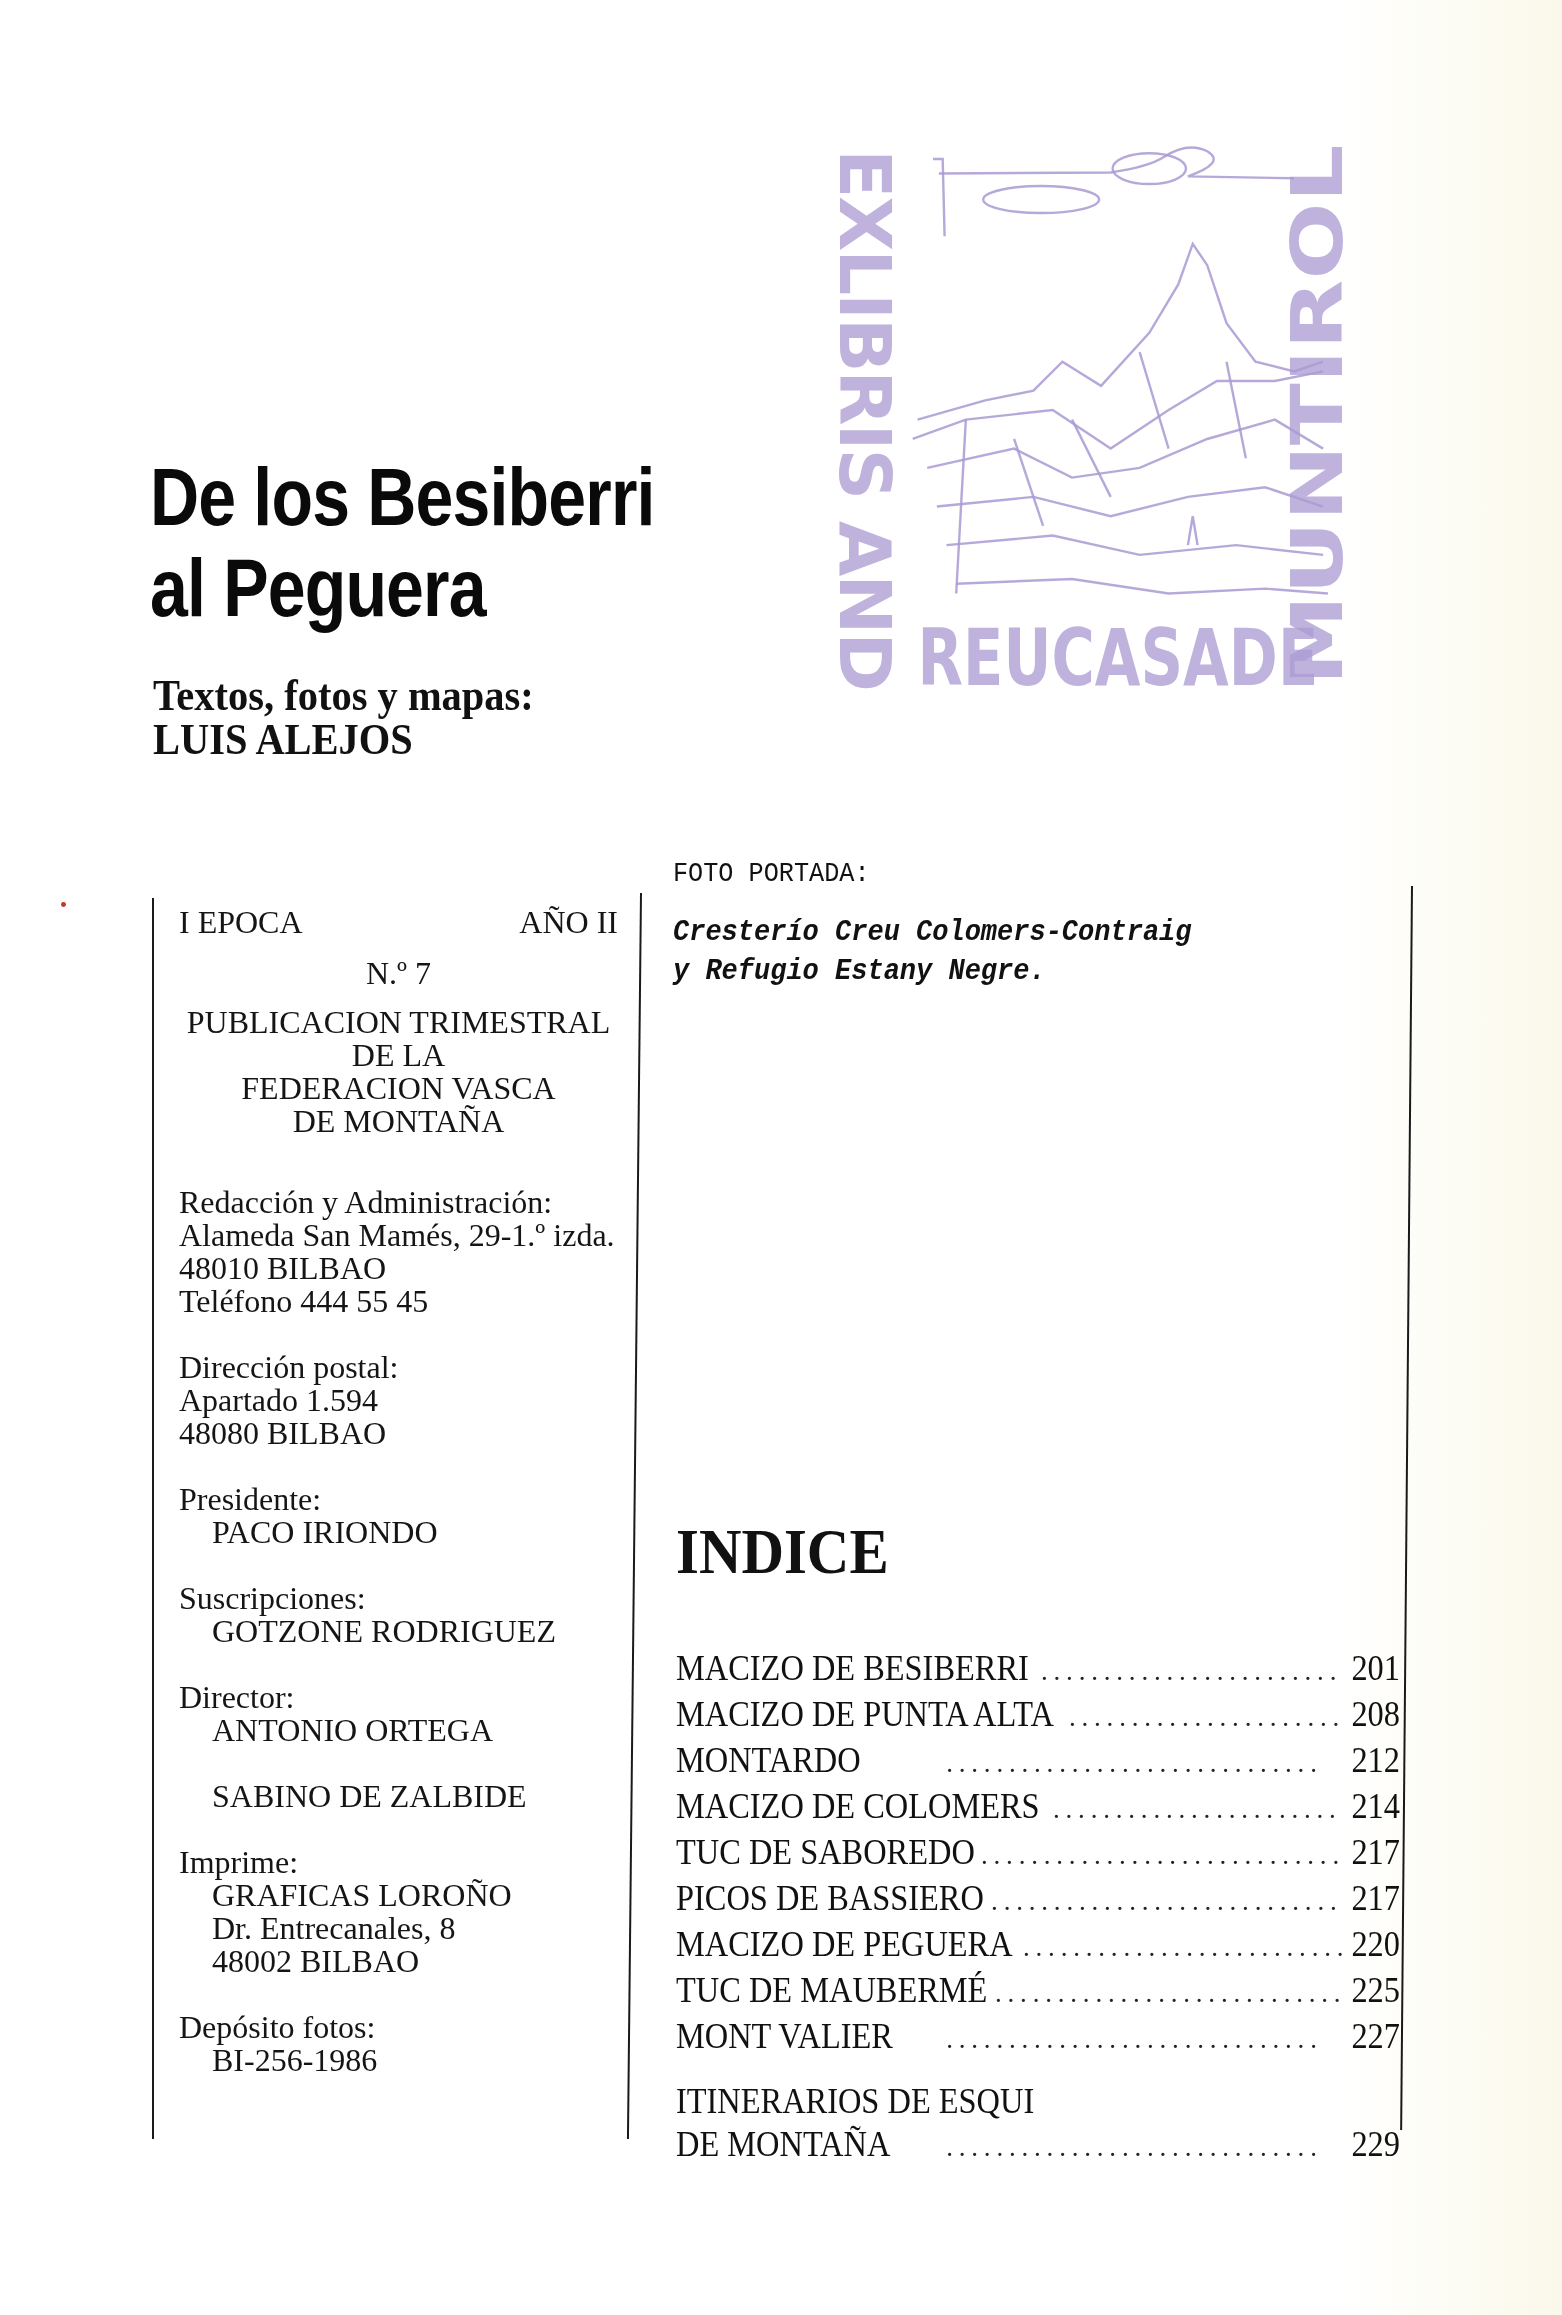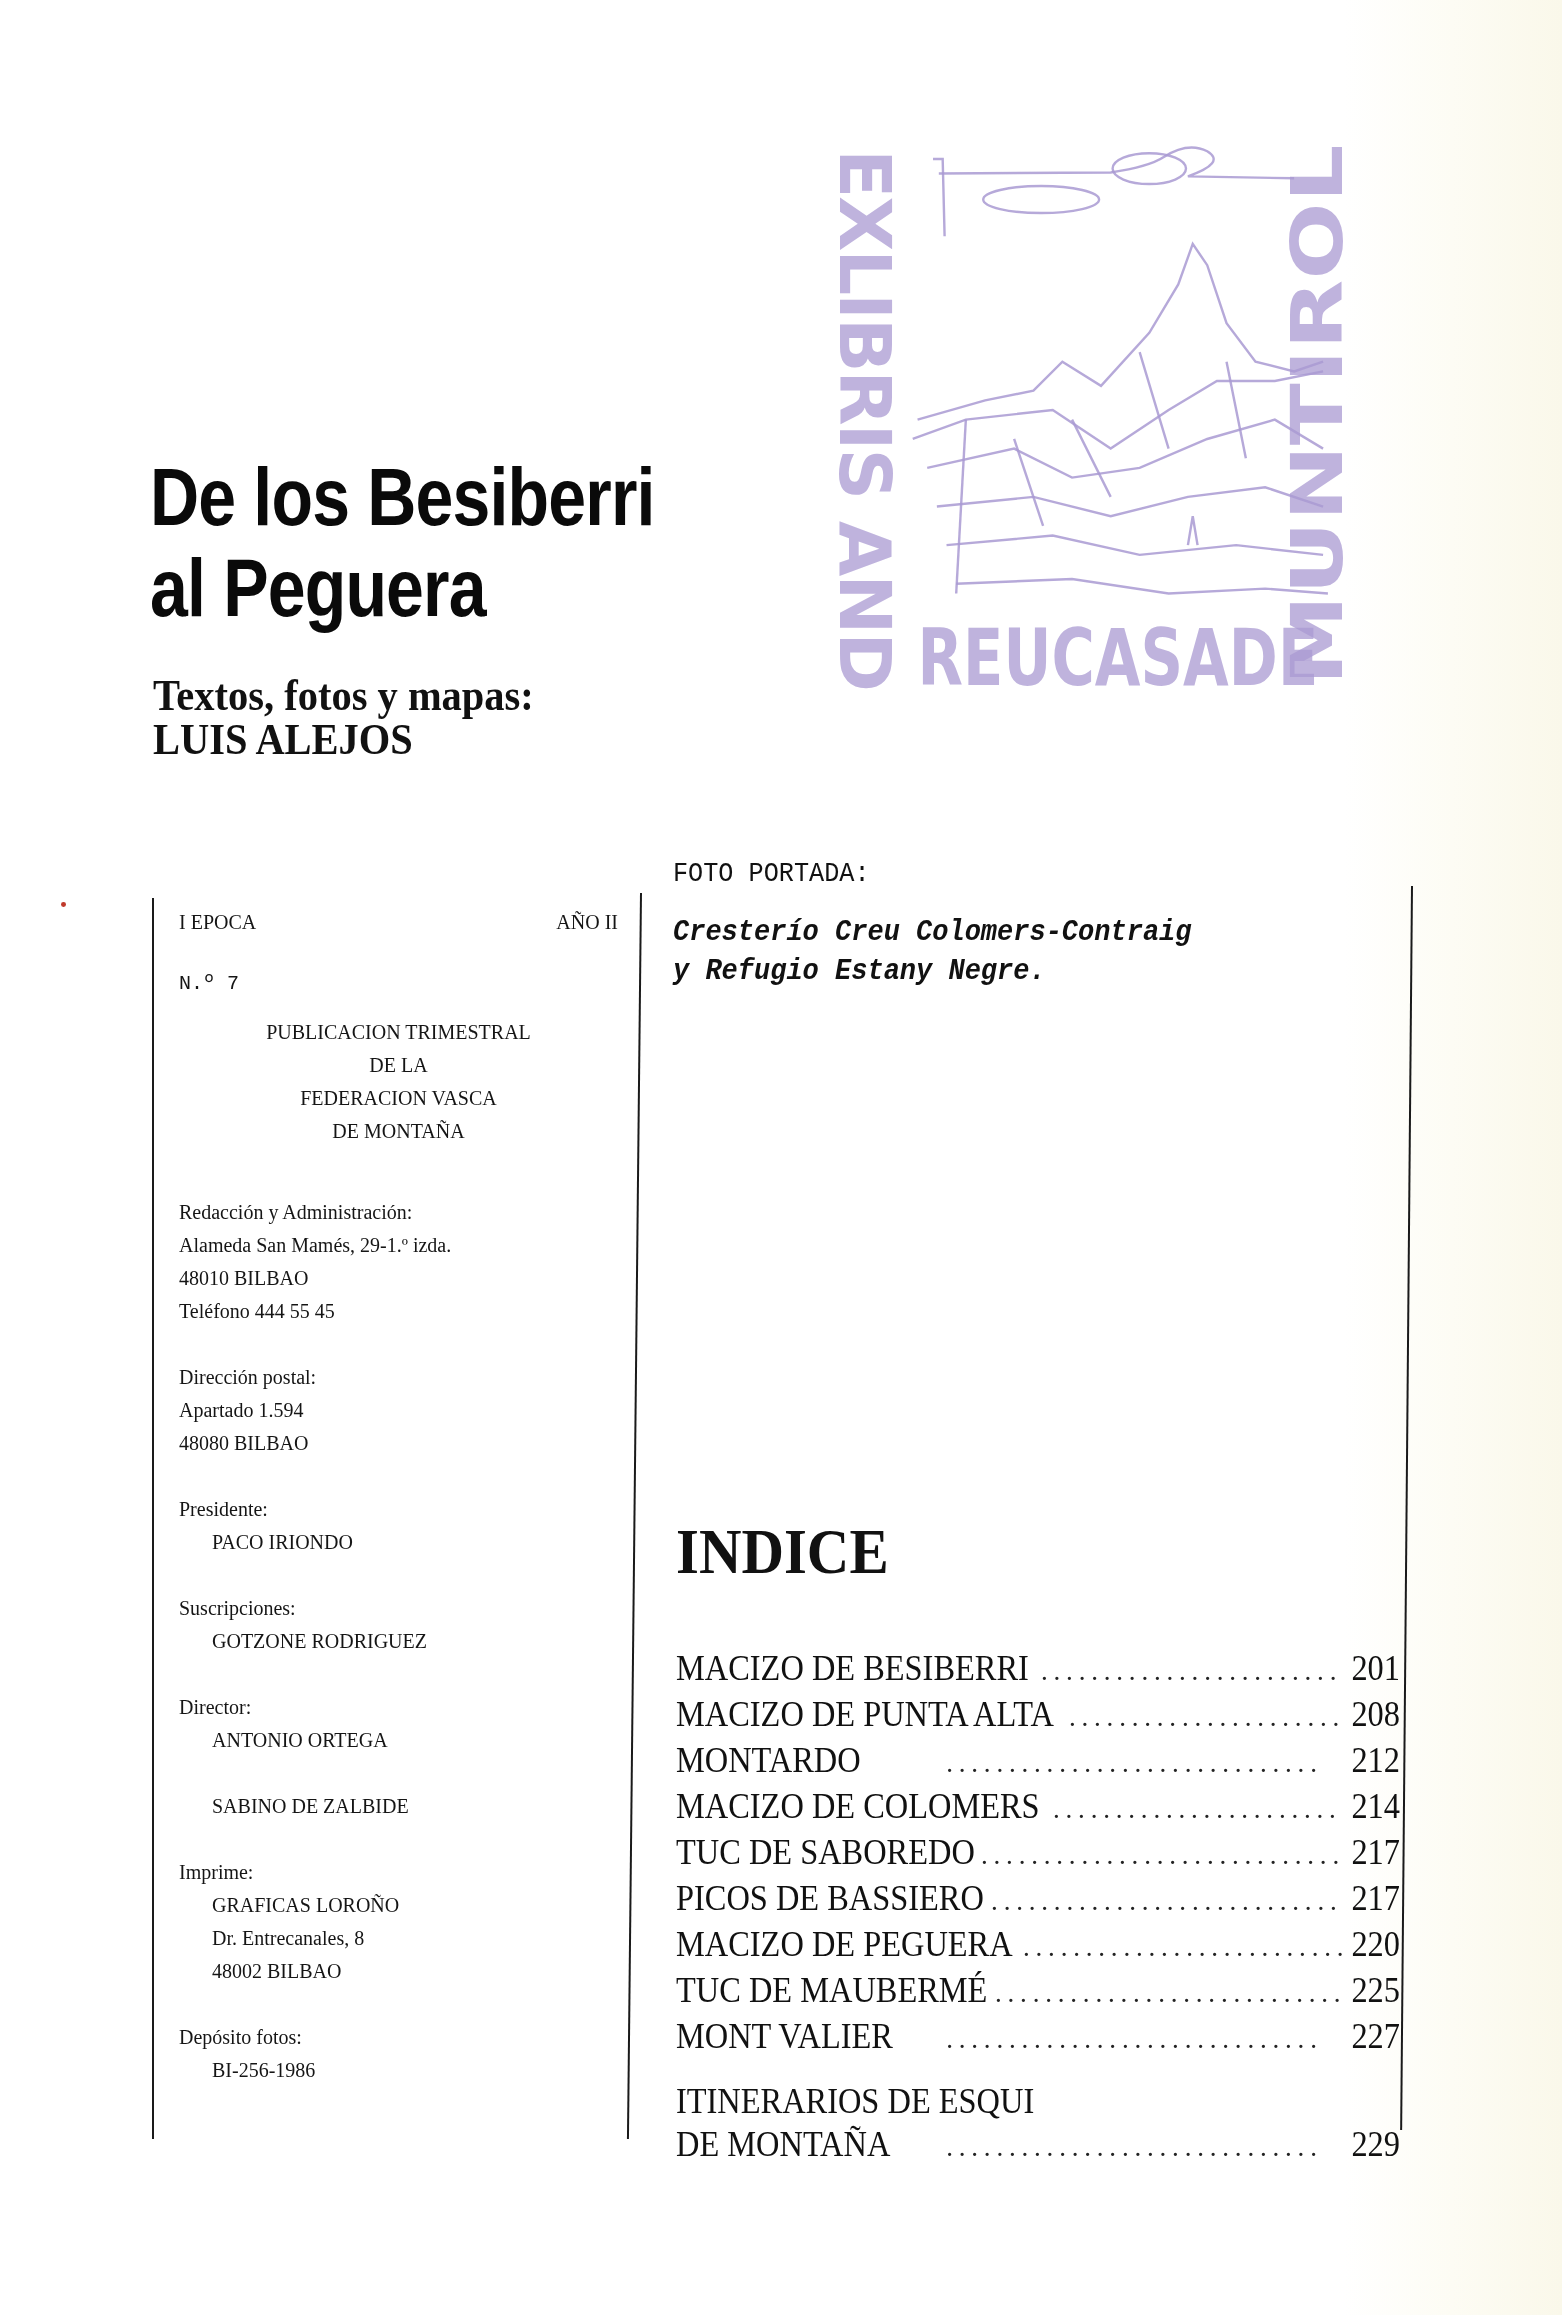--- a/index.html
+++ b/index.html
@@ -30,23 +30,23 @@
     .stamp { position: absolute; left: 821px; top: 130px; width: 589px; height: 560px; }
     .stamp svg { width: 100%; height: 100%; }
 
     
     .rule { position: absolute; width: 1.9px; background: #1a1a1a; }
     .rule.left { left: 152px; top: 898px; height: 1241px; }
     .rule.mid { left: 640px; top: 893px; height: 1246px; transform: skewX(-0.6deg); transform-origin: top; }
     .rule.right { left: 1411px; top: 886px; height: 1244px; transform: skewX(-0.5deg); transform-origin: top; }
 
     
-    .masthead { position: absolute; left: 179px; top: 898px; width: 439px; font-size: 20px; line-height: 33px; color: #151515; }
+    .masthead { position: absolute; left: 179px; top: 898px; width: 439px; font-size: 32px; line-height: 33px; color: #151515; }
     .row-epoca { display: flex; justify-content: space-between; margin-top: 7.7px; }
-    .numero { text-align: left; margin-top: 28px; font-family: Liberation Mono, monospace; }
+    .numero { text-align: center; margin-top: 18px; }
     .pubtitle { text-align: center; margin-top: 16px; }
     .block { margin-top: 33px; }
     .block .label { display: block; }
     .block .indent { display: block; padding-left: 33px; }
     .block.first { margin-top: 48px; }
 
     
     .portada { position: absolute; left: 673px; top: 857px; width: 714px; font-family: Liberation Mono, monospace; }
     .portada .label { font-size: 28px; line-height: 33px; transform: scaleX(0.9); transform-origin: left; display: block; white-space: nowrap; }
     .portada .caption { margin-top: 23px; font-weight: bold; font-style: italic; font-size: 30px; line-height: 39px; transform: scaleX(0.9); transform-origin: left; white-space: nowrap; }

